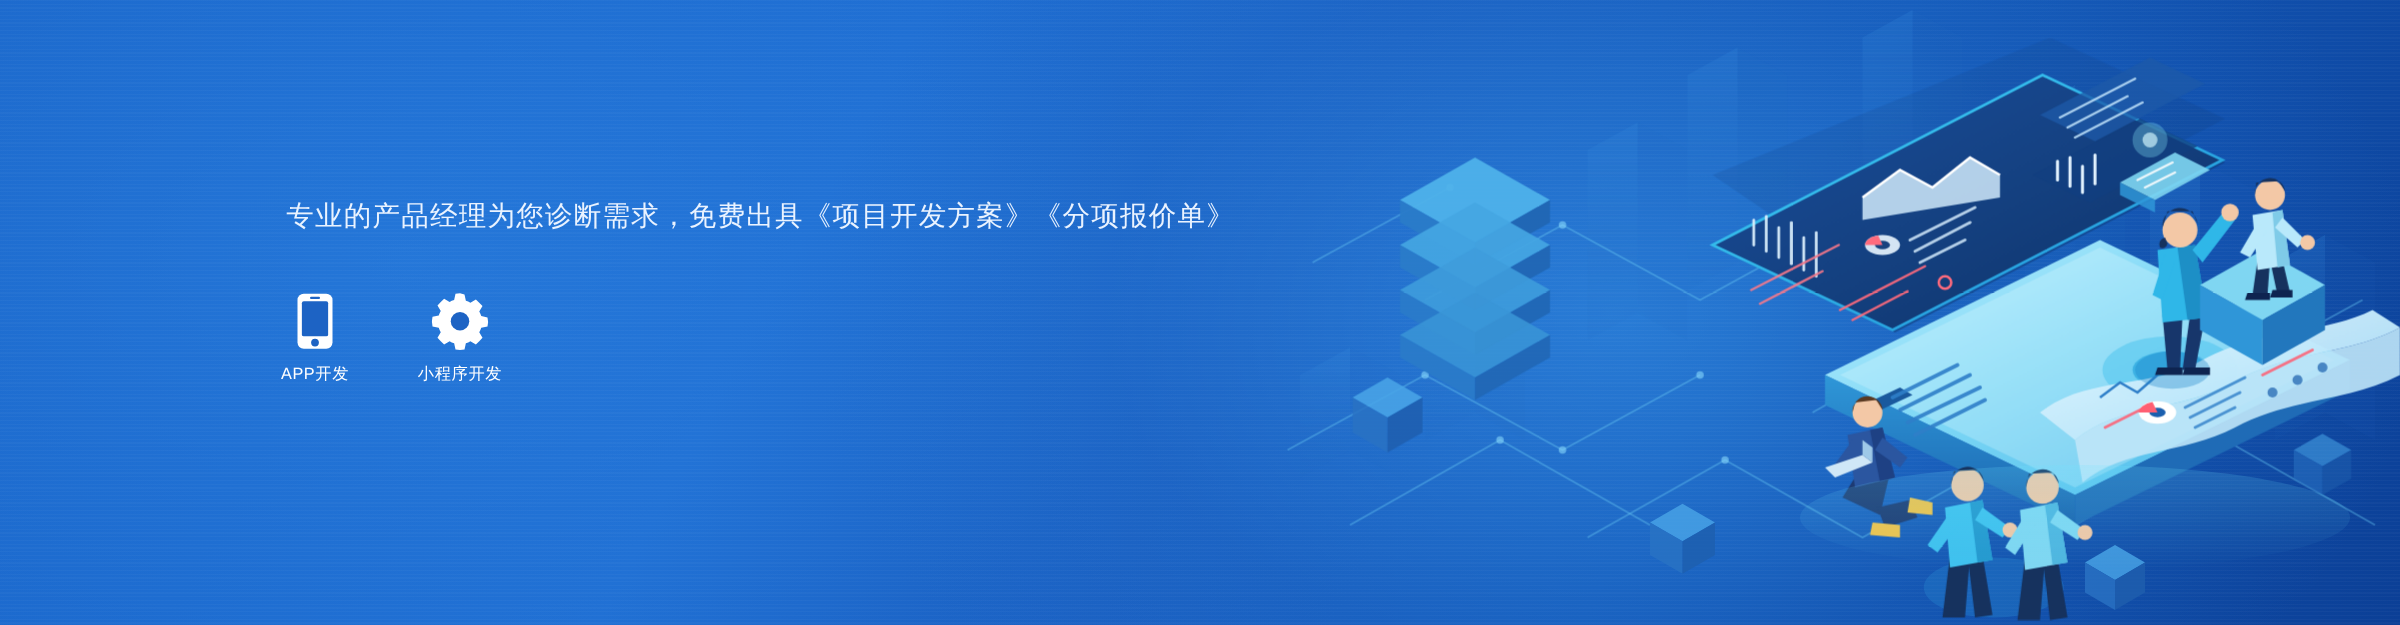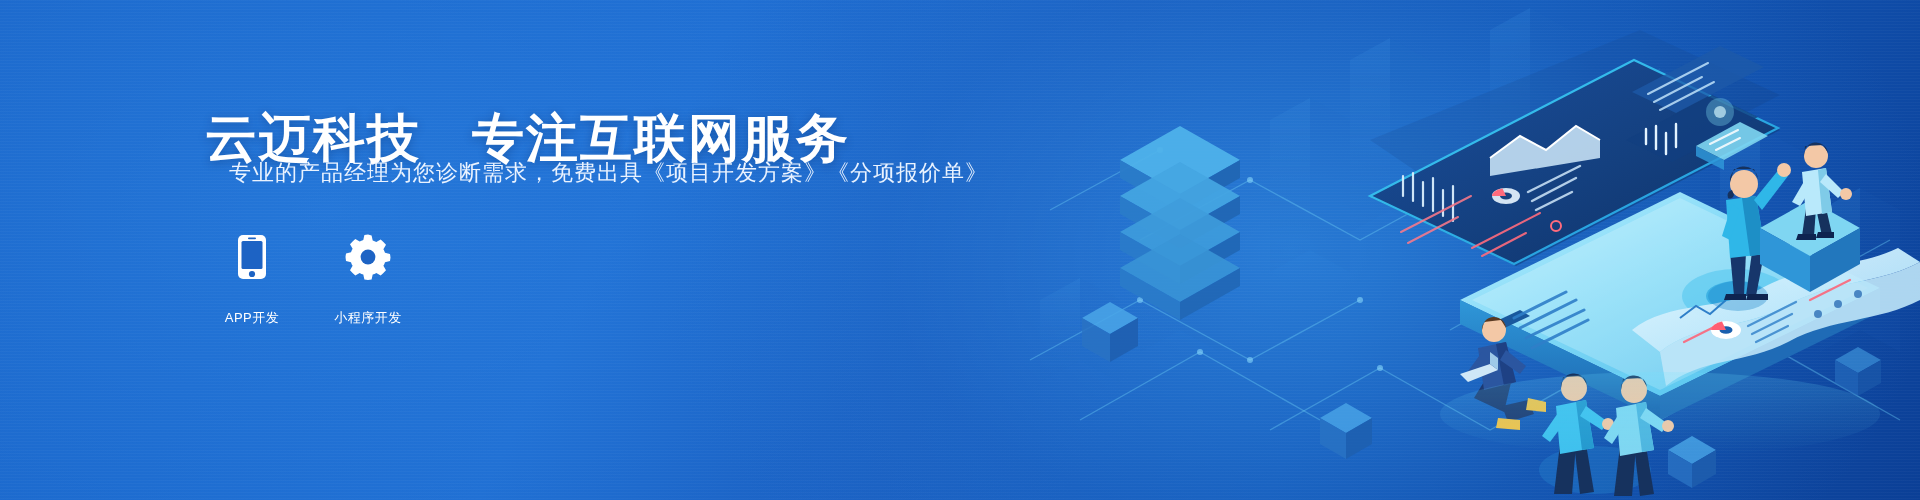--- a/index.html
+++ b/index.html
@@ -86,21 +86,21 @@
     align-items: center;
   }
   .icon-box {
     height: 50px;
     display: flex;
     align-items: center;
     justify-content: center;
   }
   .icon-box svg { display: block; }
   .icon-label {
-    margin-top: 28px;
+    margin-top: 9px;
     font-size: 13px;
     line-height: 16px;
     color: #ffffff;
     white-space: nowrap;
     letter-spacing: 0.5px;
   }
 
   
   .art {
     position: absolute;
@@ -439,25 +439,20 @@
           <line x1="696" y1="150" x2="720" y2="138"></line>
         </g>
       </g>
 
       <ellipse cx="640" cy="414" rx="220" ry="42" fill="url(#gGlow)" opacity="0.35"></ellipse>
     </svg>
   </div>
 
   <div class="content">
 
-    <h1 class="headline">
-      <span>云迈科技</span>
-      <span class="gap"></span>
-      <span>专注互联网服务</span>
-    </h1>
 
     <div class="subtitle">
       <div class="sub-line">专业的产品经理为您诊断需求，免费出具《项目开发方案》《分项报价单》</div>
     </div>
 
     <div class="icon-row">
 
       <div class="icon-item">
         <div class="icon-box">
           <svg width="30" height="46" viewBox="0 0 30 46" xmlns="http://www.w3.org/2000/svg">

